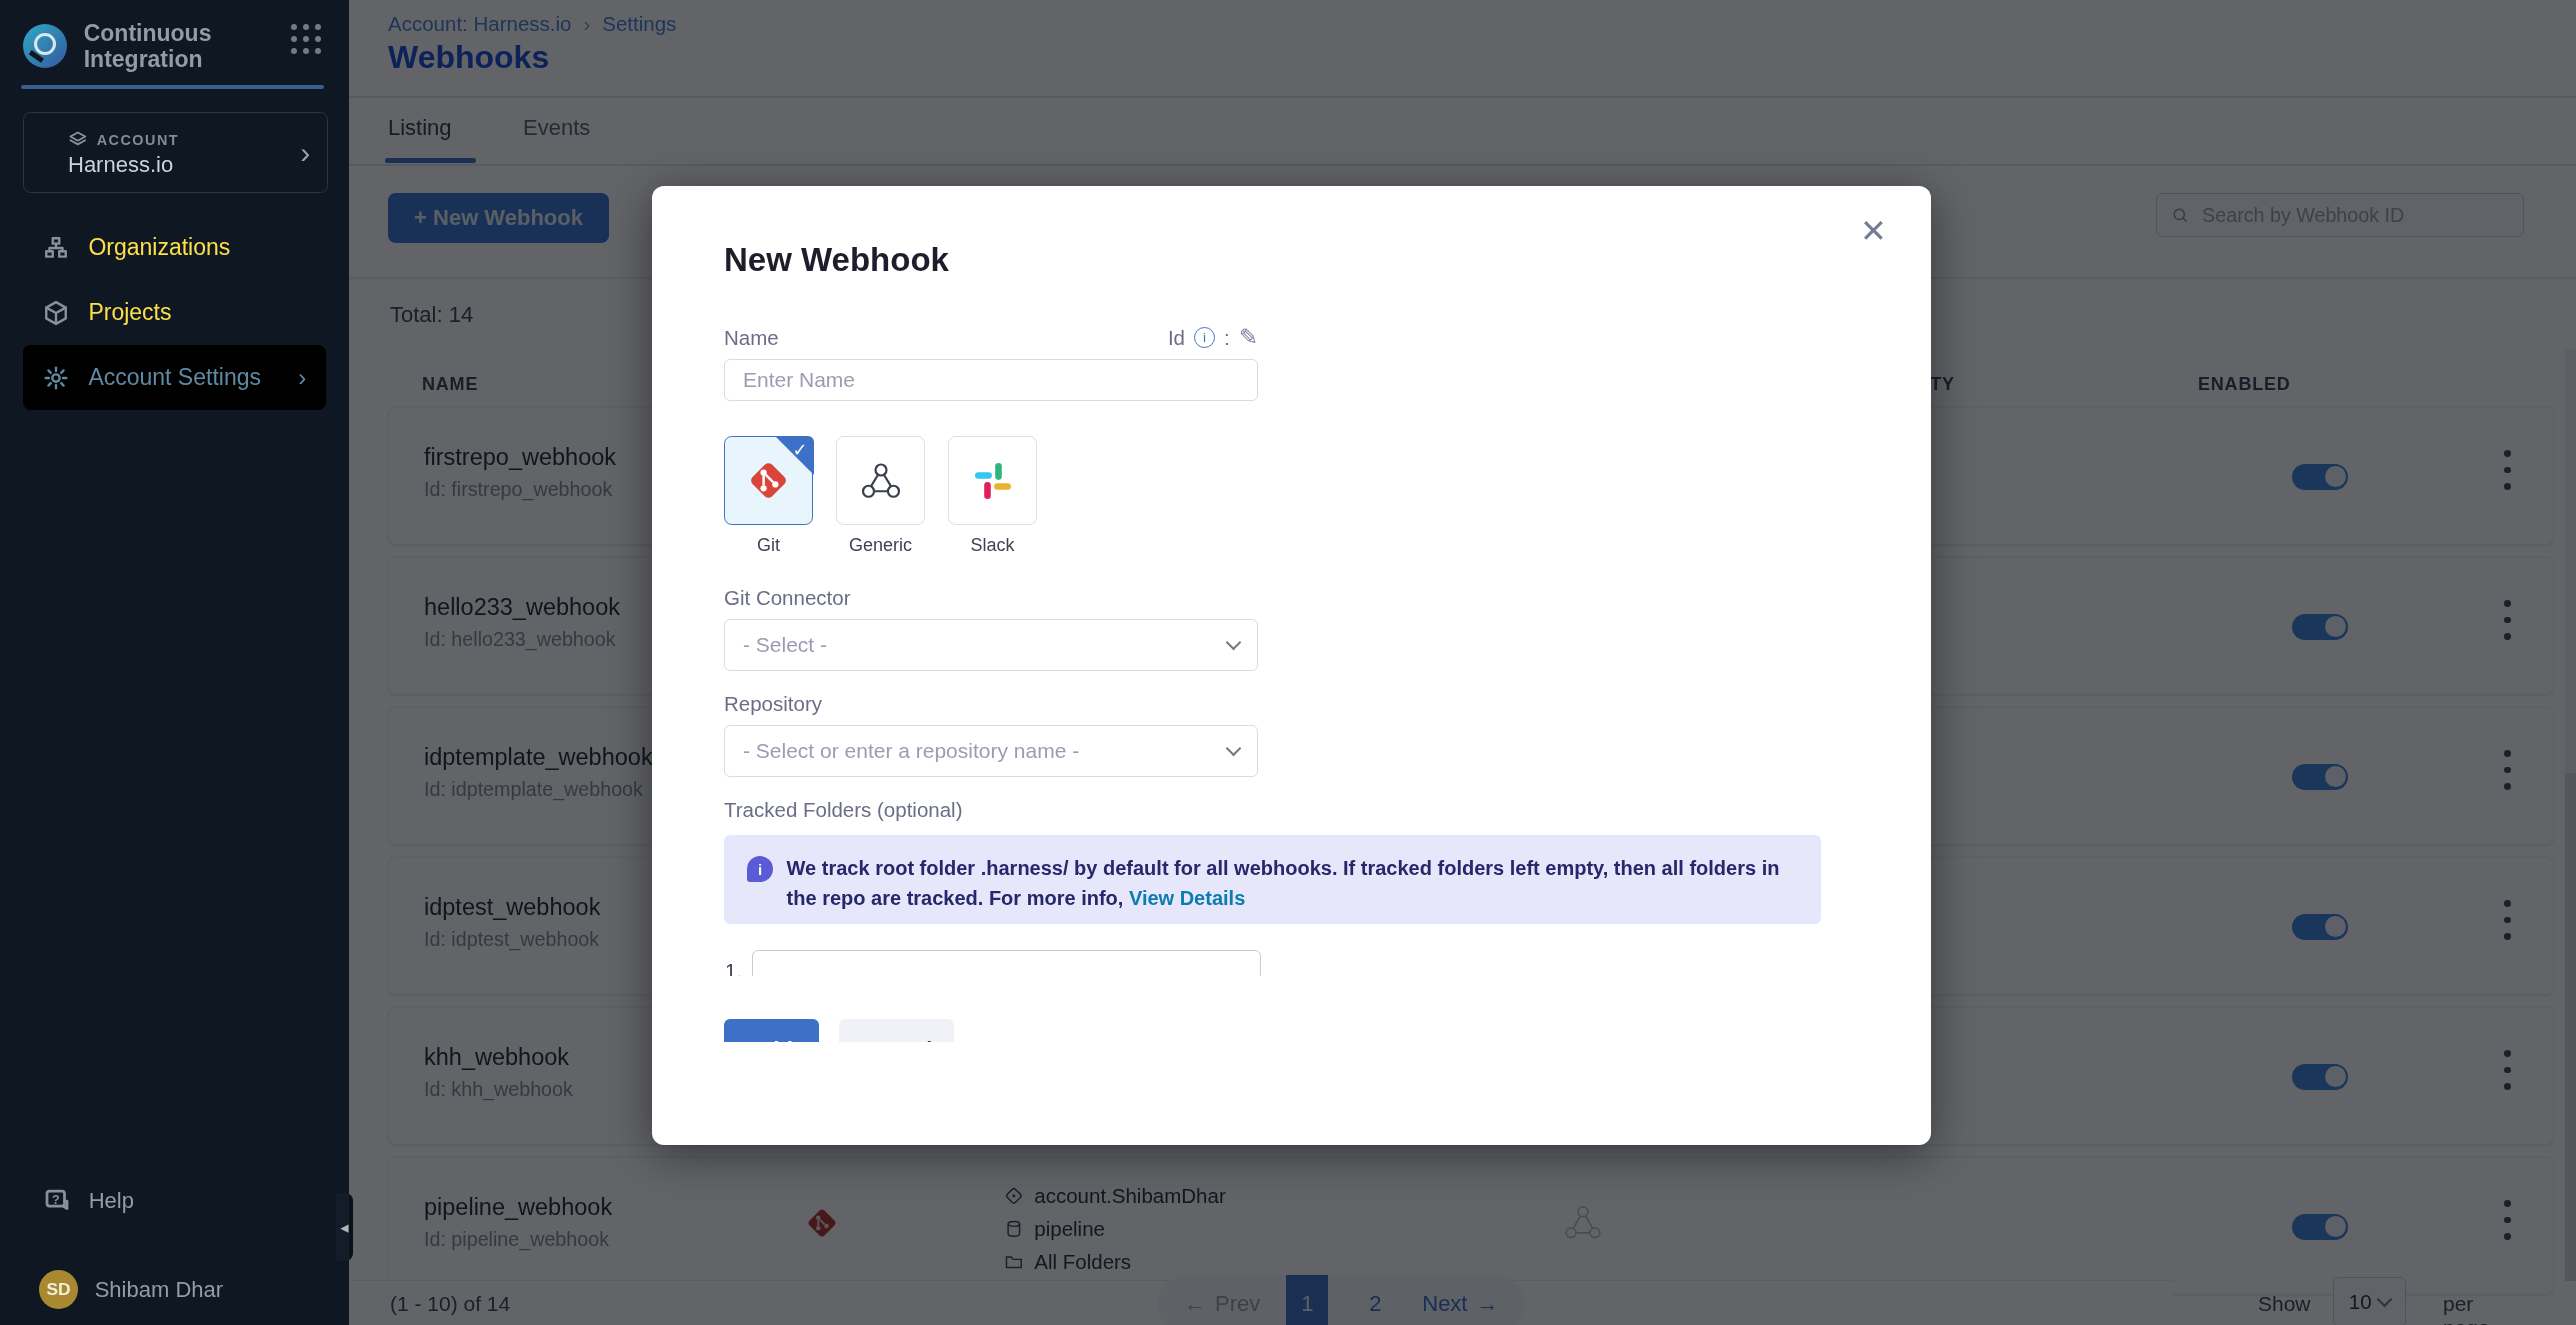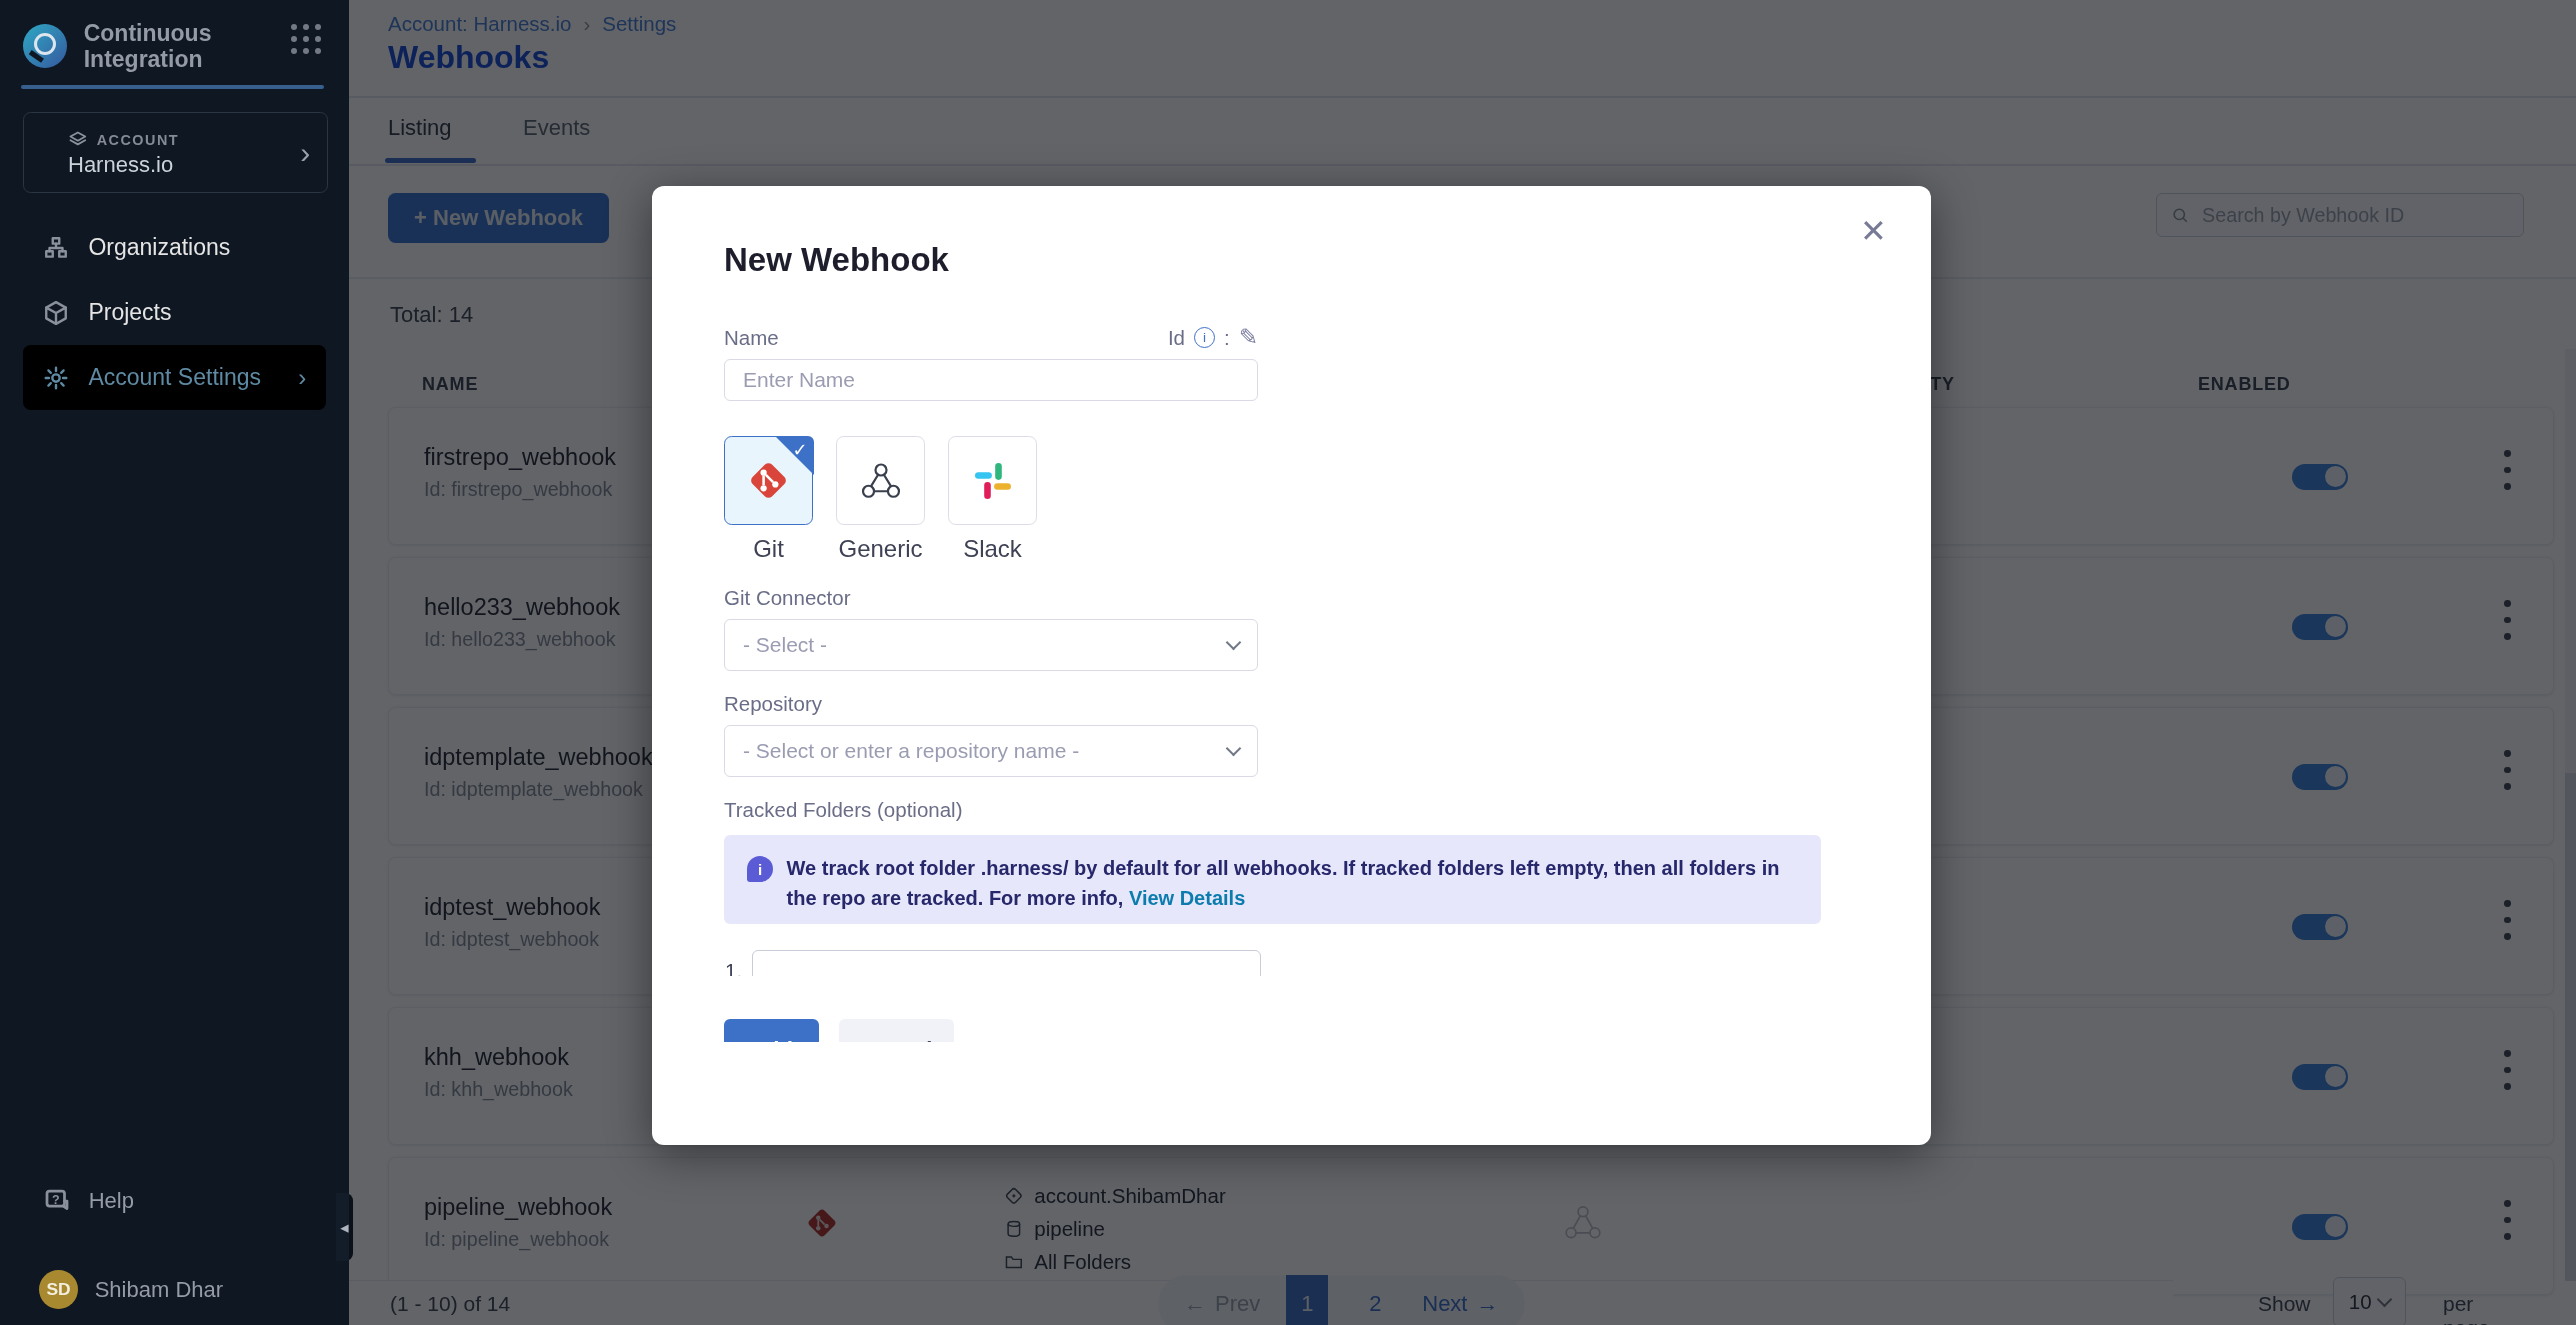--- a/index.html
+++ b/index.html
@@ -16,21 +16,21 @@
   .logo-circle:after{content:"";position:absolute;left:10.6px;top:9px;width:16.7px;height:16.7px;border:3.8px solid #dde6ee;border-radius:50%;}
   .logo-circle:before{content:"";position:absolute;left:6px;top:30px;width:15px;height:4.5px;background:#0e1722;transform:rotate(35deg);}
   .module-title{margin-left:16.7px;color:#959ba6;font-size:23px;font-weight:700;line-height:26px;}
   .grid-dots{position:absolute;right:26.5px;top:24px;width:32px;height:32px;display:grid;grid-template-columns:repeat(3,1fr);gap:4.5px;}
   .grid-dots i{width:6px;height:6px;border-radius:50%;background:#737a85;}
   .module-underline{position:absolute;left:21px;top:85px;width:303px;height:3.8px;background:#38608f;border-radius:2.3px;}
   .account-card{position:absolute;left:23px;top:112px;width:303px;height:79px;border:1.5px solid #2a3644;border-radius:7.6px;}
   .account-label{position:absolute;left:44px;top:16.7px;color:#848b96;font-size:14.4px;font-weight:700;letter-spacing:1.5px;display:flex;align-items:center;gap:9px;}
   .account-name{position:absolute;left:44px;top:39px;color:#ccd2da;font-size:22px;}
   .acct-chevron{position:absolute;right:16.7px;top:26px;color:#9aa1ac;font-size:30px;line-height:27px;}
-  .nav-item{position:absolute;left:23px;width:303px;height:65px;display:flex;align-items:center;color:#e5e5e5;font-size:23px;gap:19.7px;padding-left:19.7px;box-sizing:border-box;border-radius:7.6px;}
+  .nav-item{position:absolute;left:23px;width:303px;height:65px;display:flex;align-items:center;color:#fde047;font-size:23px;gap:19.7px;padding-left:19.7px;box-sizing:border-box;border-radius:7.6px;}
   .nav-item svg{flex:0 0 auto;}
   .nav-item.active{background:#000000;color:#5e8ba3;}
   .nav-item .nav-chevron{margin-left:auto;margin-right:19.7px;font-size:24px;color:#5e8ba3;}
   .side-bottom-item{position:absolute;left:42px;display:flex;align-items:center;gap:16.7px;color:#969ca7;font-size:22px;}
   .avatar{width:39px;height:39px;border-radius:50%;background:#a9892f;color:#f3efdf;font-size:17.4px;font-weight:700;display:flex;align-items:center;justify-content:center;}
   .collapse-handle{position:absolute;left:336px;top:1193px;width:16.7px;height:68px;background:#131d2a;border-radius:0 7.6px 7.6px 0;display:flex;align-items:center;justify-content:center;color:#aeb5bf;font-size:16.7px;z-index:41;}
   
   .main{position:absolute;left:349px;top:0;width:2227px;height:1326px;background:#ffffff;}
   .breadcrumb{position:absolute;left:39px;top:12px;font-size:20.5px;color:#8f959f;display:flex;gap:12px;align-items:center;}
   .breadcrumb a{color:#4a7fd4;text-decoration:none;}
@@ -85,21 +85,21 @@
   .id-cluster{display:flex;align-items:center;gap:9px;font-size:20.5px;color:#6a6d87;}
   .info-i{width:21px;height:21px;border:1.5px solid #3d70c7;border-radius:50%;color:#3d70c7;font-size:13.6px;display:flex;align-items:center;justify-content:center;box-sizing:border-box;font-style:normal;}
   .pencil{color:#7c7fa0;font-size:23px;}
   .m-input{position:absolute;left:72px;top:173px;width:534px;height:42px;border:1.5px solid #d9dae5;border-radius:6px;box-sizing:border-box;font-size:21px;padding:0 18px;color:#333;outline:none;font-family:inherit;}
   .m-input::placeholder{color:#9a9cb2;}
   .type-cards{position:absolute;left:72px;top:250px;display:flex;gap:23px;}
   .tcard{width:89px;height:89px;border:1.5px solid #dcdde8;border-radius:7.6px;background:#fff;position:relative;display:flex;align-items:center;justify-content:center;box-sizing:border-box;}
   .tcard.selected{border-color:#3d70c7;background:#e9f5fd;}
   .tcard.selected .corner{position:absolute;right:-1.5px;top:-1.5px;width:0;height:0;border-top:39px solid #3d70c7;border-left:39px solid transparent;border-radius:0 6px 0 0;}
   .tcard.selected .tick{position:absolute;right:4.5px;top:1.5px;color:#fff;font-size:18px;font-weight:700;}
-  .tcard-label{position:absolute;top:98px;width:89px;text-align:center;font-size:24px;color:#3f4254;}
+  .tcard-label{position:absolute;top:98px;width:89px;text-align:center;font-size:18px;color:#3f4254;}
   .m-select{position:absolute;left:72px;width:534px;height:52px;border:1.5px solid #d9dae5;border-radius:6px;box-sizing:border-box;display:flex;align-items:center;justify-content:space-between;padding:0 18px;font-size:21px;color:#9a9cb2;background:#fff;}
   .banner{position:absolute;left:72px;top:649px;width:1097px;height:89px;background:#e7e7fb;border-radius:6px;box-sizing:border-box;padding:18px 23px 0 23px;}
   .banner-flex{display:flex;gap:13.6px;}
   .binfo{flex:0 0 auto;width:26px;height:26px;border-radius:50% 50% 50% 3px;background:#5b5bd6;color:#fff;font-size:15px;font-weight:700;display:flex;align-items:center;justify-content:center;margin-top:3px;font-style:normal;}
   .btext{font-size:20px;font-weight:600;color:#27276b;line-height:30px;max-width:1015px;}
   .btext b{font-weight:800;}
   .btext a{color:#0b7cad;text-decoration:none;font-weight:600;}
   .folders-clip{position:absolute;left:0;top:759px;width:1279px;height:31px;overflow:hidden;}
   .folder-num{position:absolute;left:73px;top:13.6px;font-size:20.5px;color:#3f4254;}
   .folder-input{position:absolute;left:100px;top:4.5px;width:509px;height:58px;border:1.5px solid #c9cbd8;border-radius:6px;box-sizing:border-box;}

